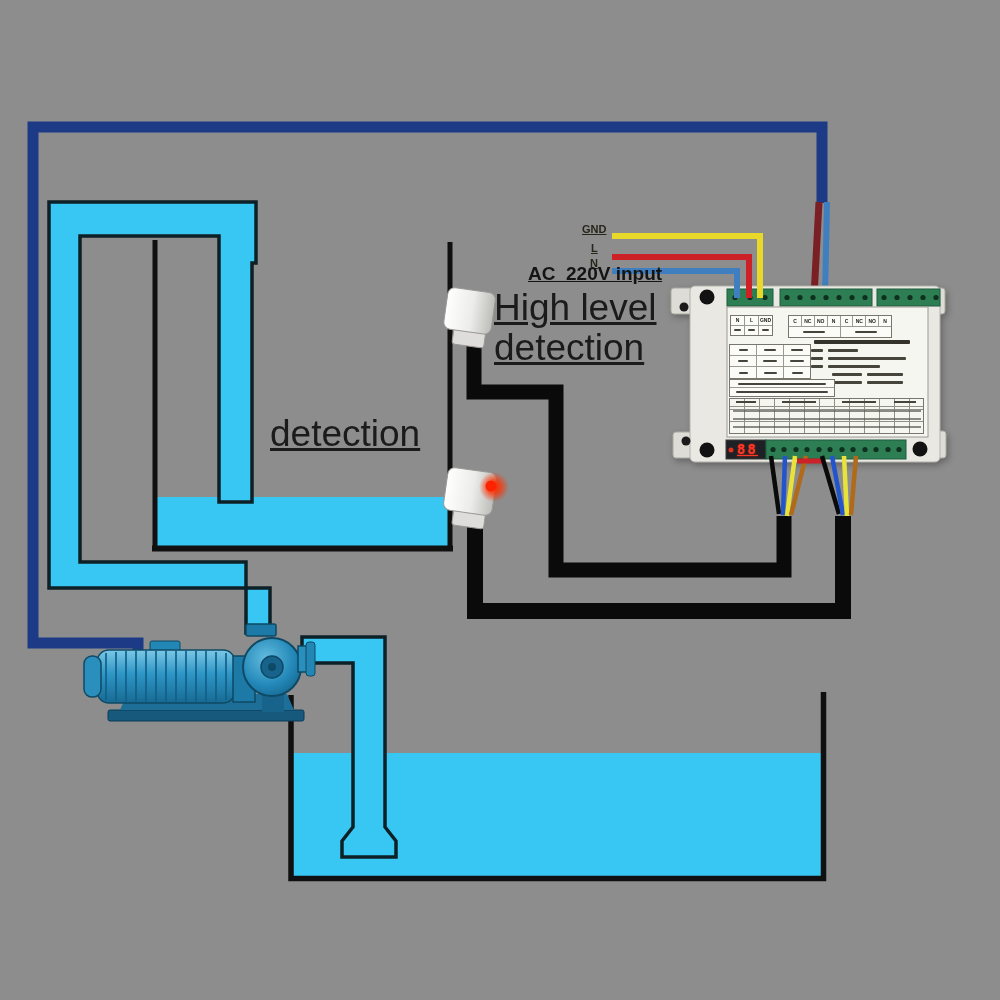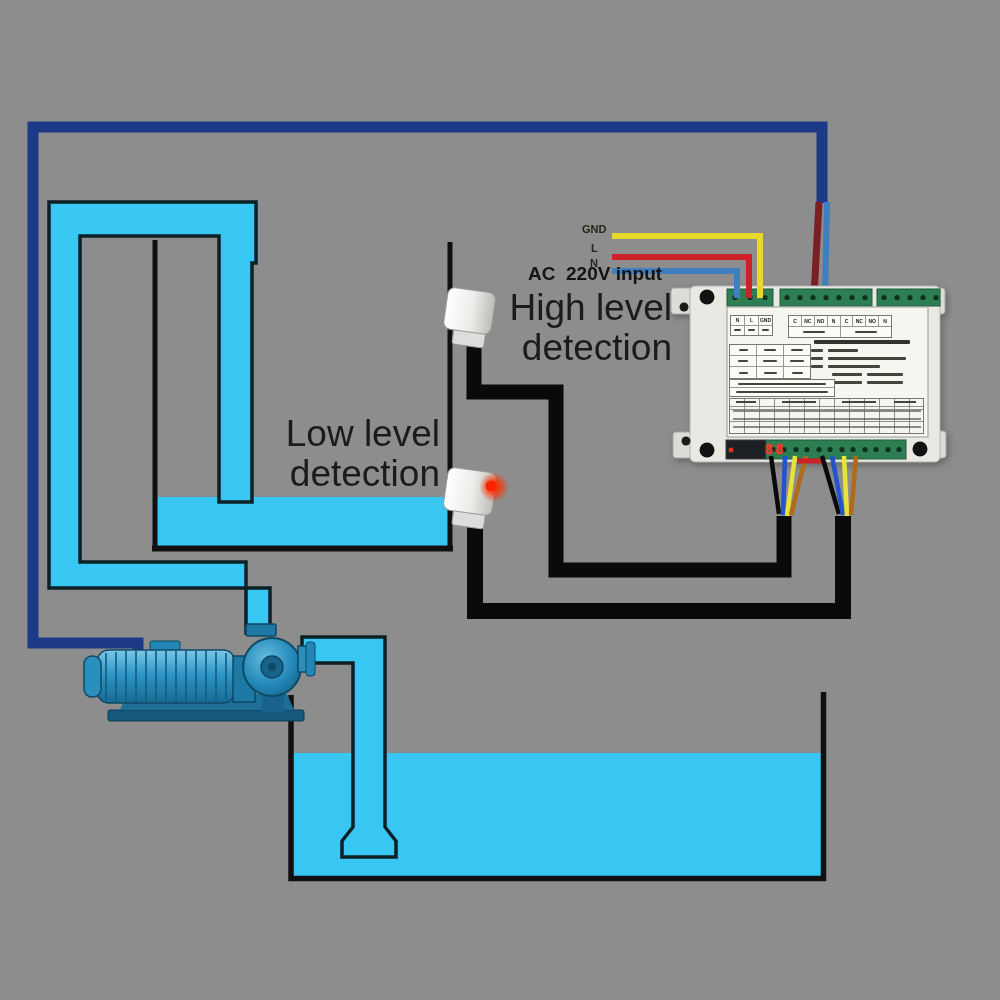--- a/index.html
+++ b/index.html
@@ -1,29 +1,29 @@
 <!DOCTYPE html>
 <html><head>
 <meta charset="utf-8">
 <style>
   html,body{margin:0;padding:0;background:#6f6f6f;}
   #stage{position:relative;width:1000px;height:1000px;background:#8d8d8d;overflow:hidden;
          font-family:"Liberation Sans",sans-serif;}
   #diagram-svg{position:absolute;left:0;top:0;}
-  .overlay{position:absolute;color:#1a1a1a;}
+  .overlay{position:absolute;color:#1a1a1a;text-decoration:underline;}
   #gnd-label{left:582px;top:223px;font-size:11px;font-weight:bold;color:#26261a;}
   #l-label{left:591px;top:242px;font-size:11px;font-weight:bold;color:#26261a;}
   #n-label{left:590px;top:257px;font-size:11px;font-weight:bold;color:#26261a;}
   #ac-label{left:528px;top:263px;font-size:19px;font-weight:700;color:#141414;white-space:pre;}
-  .big-caption{font-size:37px;line-height:40px;text-align:right;color:#1b1b1b;letter-spacing:0px;}
+  .big-caption{font-size:37px;line-height:40px;text-align:left;color:#1b1b1b;letter-spacing:0px;}
   #high-caption{left:494px;top:288px;width:178px;}
   #low-caption{left:270px;top:414px;width:170px;}
   #seg-display{left:737px;top:441px;width:28px;height:17px;font-family:"DejaVu Sans Mono",monospace;
     font-size:14px;font-weight:bold;color:#ff3826;letter-spacing:2px;line-height:17px;
-    text-shadow:0 0 2px rgba(255,40,20,.8);margin-left:28px;}
+    text-shadow:0 0 2px rgba(255,40,20,.8);}
   
   #board-label{left:727px;top:307px;width:201px;height:130px;font-family:"Liberation Sans",sans-serif;}
   .abs{position:absolute;}
   .mtbl{border:1px solid #77776d;display:flex;flex-direction:column;background:#fbfbf7;}
   .mrow{display:flex;flex:1;}
   .mcell{flex:1;border-right:1px solid #9a9a90;border-bottom:1px solid #9a9a90;display:flex;
          align-items:center;justify-content:center;font-size:5px;font-weight:bold;color:#23231c;overflow:hidden;}
   .mrow:last-child .mcell{border-bottom:none;}
   .mcell:last-child{border-right:none;}
   .bar{display:block;height:3px;background:#45453c;border-radius:1px;}
@@ -210,21 +210,20 @@
 <div class="overlay" id="gnd-label">GND</div>
 <div class="overlay" id="l-label">L</div>
 <div class="overlay" id="n-label">N</div>
 <div class="overlay" id="ac-label">AC  220V input</div>
 
 <div class="overlay big-caption" id="high-caption">
   <div>High level</div>
   <div>detection</div>
 </div>
 <div class="overlay big-caption" id="low-caption">
-  <div>Low level</div>
   <div>detection</div>
 </div>
 
 <div class="overlay" id="seg-display">88</div>
 
 <div class="overlay" id="board-label">
 
   <div class="abs mtbl" style="left:3px;top:8px;width:41px;height:19px;">
     <div class="mrow">
       <div class="mcell">N</div>

